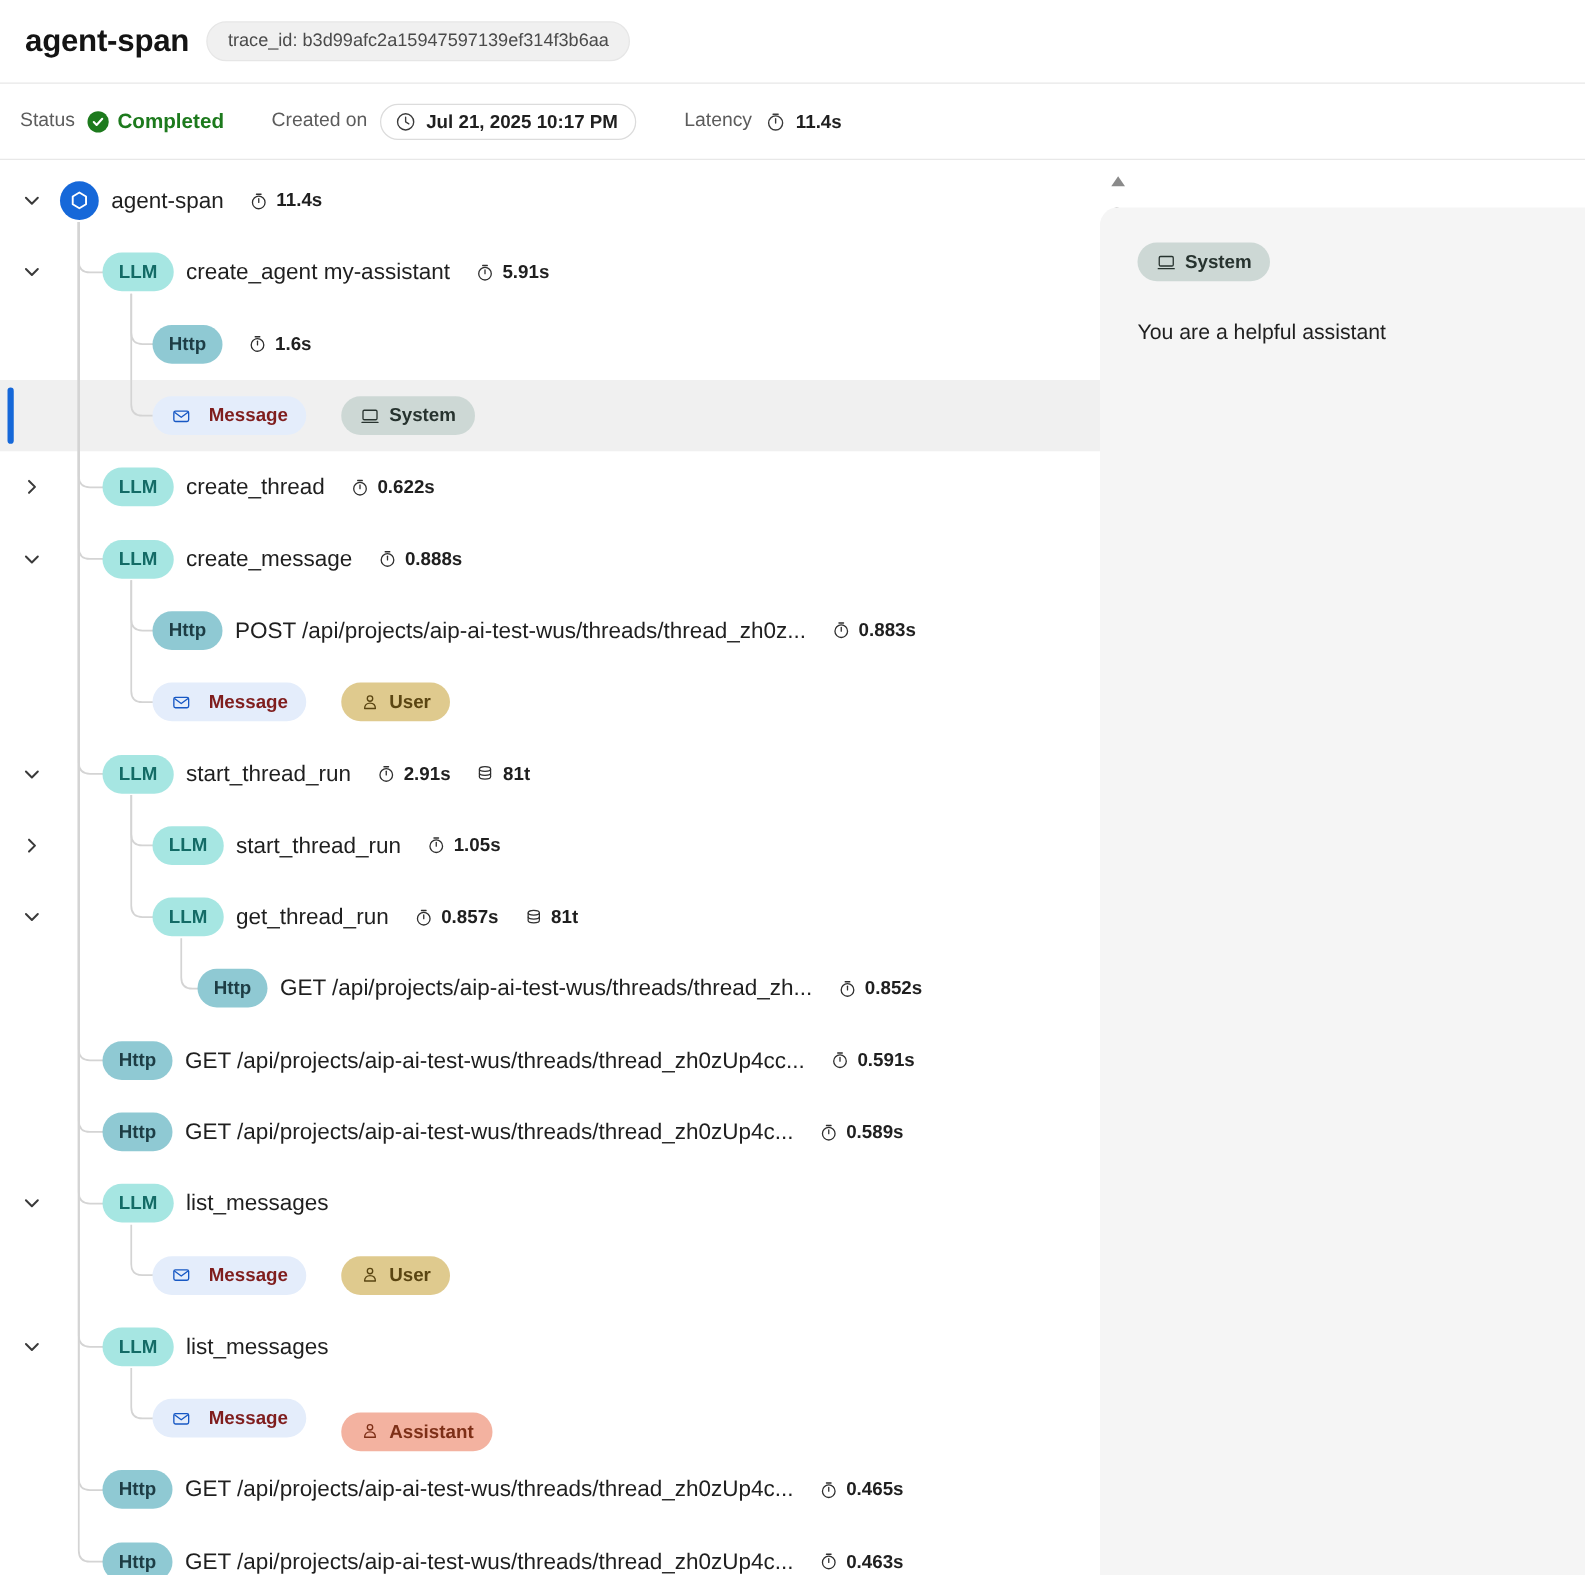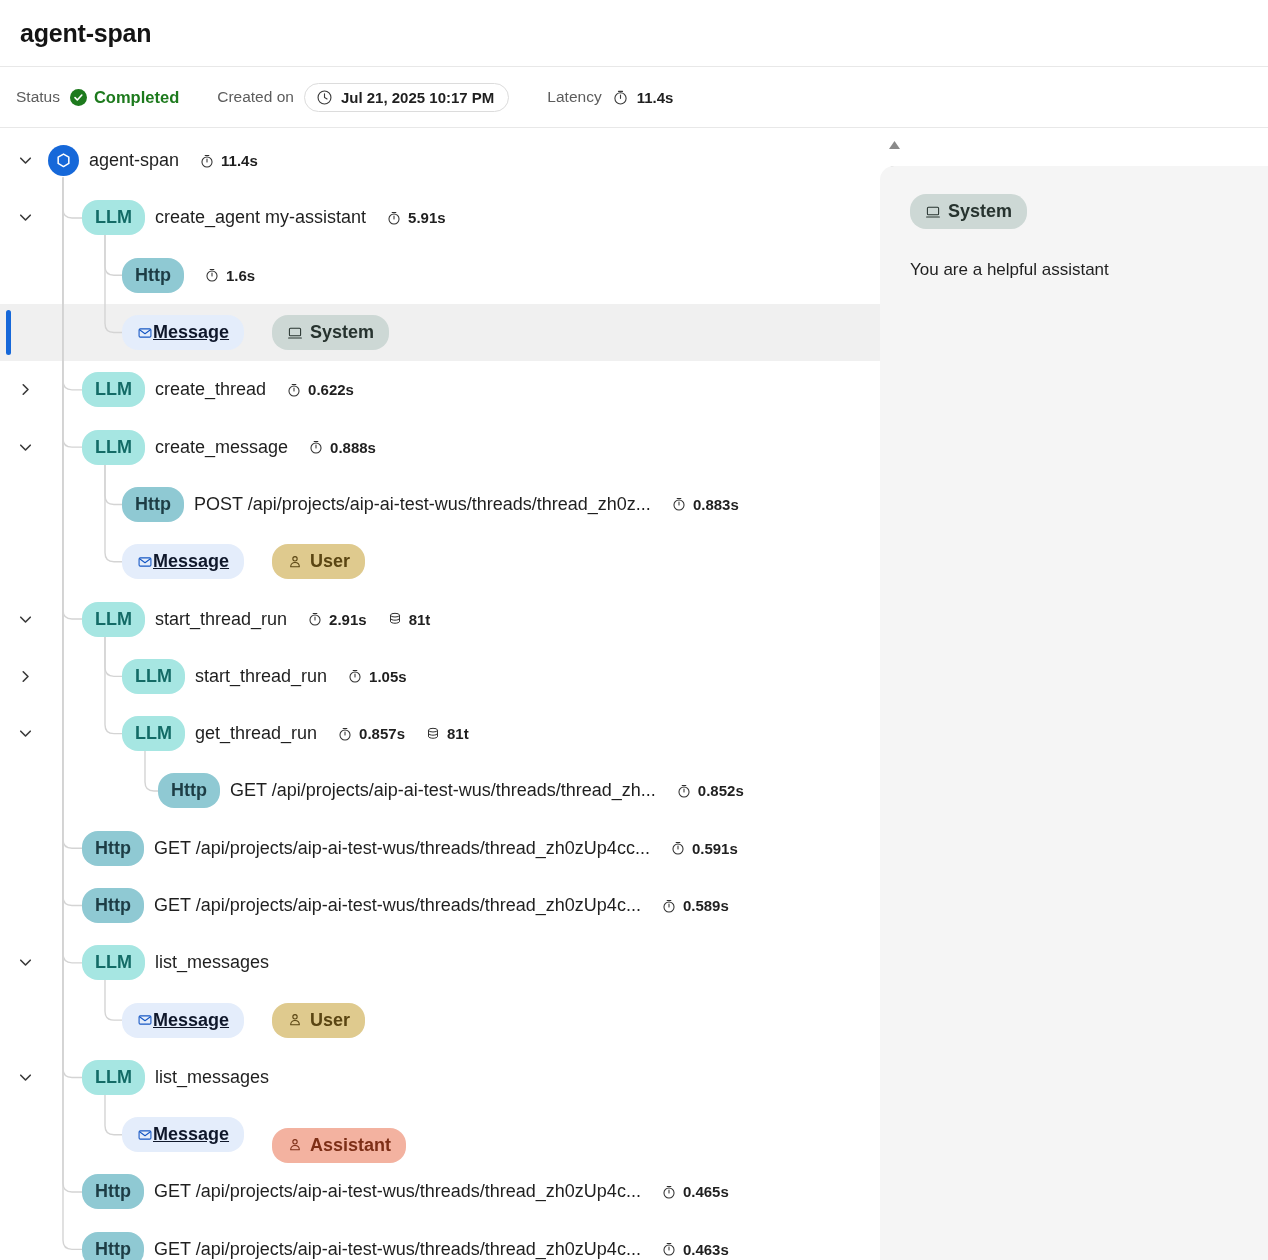--- a/index.html
+++ b/index.html
@@ -111,28 +111,28 @@
     color: #3a3a3a;
     cursor: pointer;
   }
   .row-content {
     display: flex; align-items: center; gap: 10px;
     position: relative; z-index: 2;
   }
   .badge {
     display: inline-flex; align-items: center; justify-content: center;
     border-radius: 16px;
-    font-size: 18px; font-weight: bold;
+    font-size: 15px; font-weight: bold;
     padding: 7px 13px;
     white-space: nowrap;
     flex: none;
   }
   .badge-llm   { background: #a6e6e2; color: #136b66; }
   .badge-http  { background: #8fc9d3; color: #1d3d45; }
-  .badge-msg   { background: #e4edfb; color: #0f172a; gap: 0; padding: 7px 15px; text-decoration: underline; }
+  .badge-msg   { background: #e4edfb; color: #7f1d1d; gap: 14px; padding: 7px 15px; }
   .badge-system{ background: #cdd8d5; color: #27332f; gap: 7px; padding: 7px 15px; }
   .badge-user  { background: #dfca8e; color: #5a4512; gap: 7px; padding: 7px 15px; }
   .badge-assistant { background: #f3b2a0; color: #7d2f17; gap: 7px; padding: 7px 15px; margin-top: 21px; }
 
   .agent-icon {
     width: 31px; height: 31px; border-radius: 50%;
     background: #1668d9;
     display: inline-flex; align-items: center; justify-content: center;
     flex: none;
   }
@@ -210,20 +210,21 @@
     font-size: 17px; color: #1f1f1f;
     margin-top: 26px;
     line-height: 1.5;
   }
 </style>
 </head>
 <body>
 
 <div class="page-header">
   <span class="span-title">agent-span</span>
+  <span class="trace-pill">trace_id: b3d99afc2a15947597139ef314f3b6aa</span>
 </div>
 
 <div class="meta-bar">
   <span class="meta-label">Status</span>
   <span class="meta-status">
     <span class="check-circle">
       <svg width="11" height="11" viewBox="0 0 12 12">
           <path d="M2.2 6.2 L4.7 8.7 L9.6 3.3" fill="none" stroke="#ffffff" stroke-width="1.8" stroke-linecap="round" stroke-linejoin="round"></path>
         </svg>
     </span>

